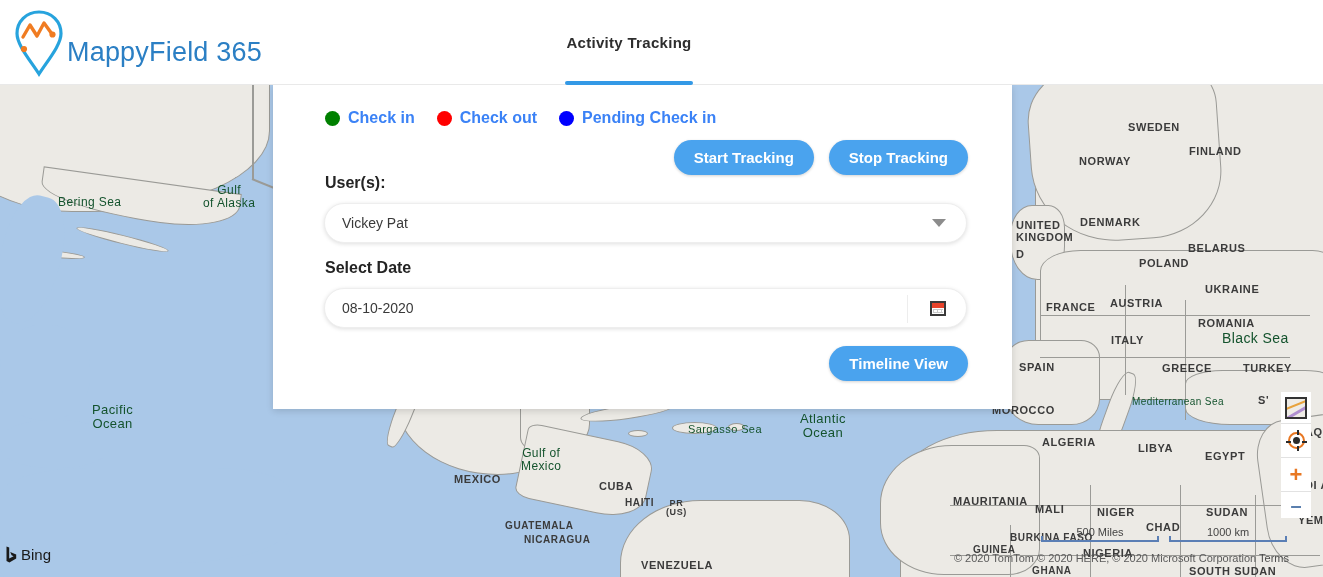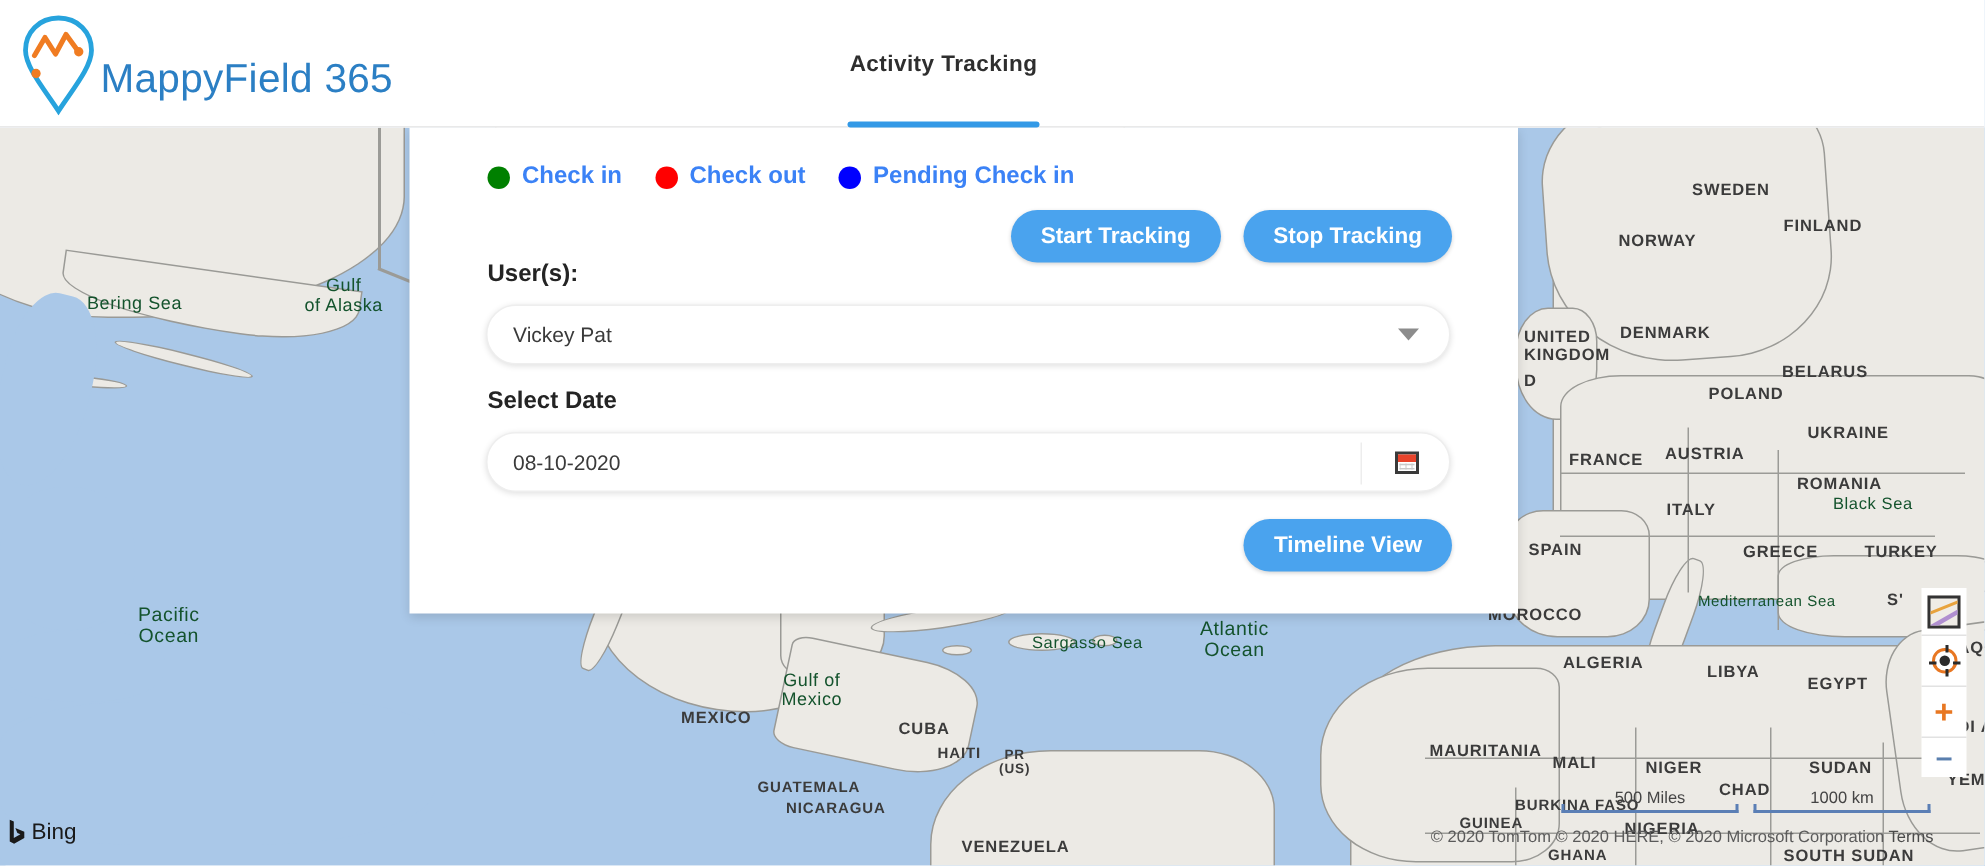--- a/index.html
+++ b/index.html
@@ -306,21 +306,21 @@
         <div class="map-label" style="left: 1080px; top: 132px; font-size: 11px;">DENMARK</div>
         <div class="map-label" style="left: 1016px; top: 135px; font-size: 11px;">UNITED
 KINGDOM</div>
         <div class="map-label" style="left: 1188px; top: 158px; font-size: 11px;">BELARUS</div>
         <div class="map-label" style="left: 1139px; top: 173px; font-size: 11px;">POLAND</div>
         <div class="map-label" style="left: 1205px; top: 199px; font-size: 11px;">UKRAINE</div>
         <div class="map-label" style="left: 1046px; top: 217px; font-size: 11px;">FRANCE</div>
         <div class="map-label" style="left: 1110px; top: 213px; font-size: 11px;">AUSTRIA</div>
         <div class="map-label" style="left: 1168px; top: 233px; font-size: 11px; margin-left: 30px;">ROMANIA</div>
         <div class="map-label" style="left: 1111px; top: 250px; font-size: 11px;">ITALY</div>
-        <div class="map-label water" style="left: 1222px; top: 246px; font-size: 11px;">Black Sea</div>
+        <div class="map-label water" style="left: 1222px; top: 246px; font-size: 14px;">Black Sea</div>
         <div class="map-label" style="left: 1019px; top: 277px; font-size: 11px;">SPAIN</div>
         <div class="map-label" style="left: 1162px; top: 278px; font-size: 11px;">GREECE</div>
         <div class="map-label" style="left: 1243px; top: 278px; font-size: 11px;">TURKEY</div>
         <div class="map-label water" style="left: 1132px; top: 312px; font-size: 10px;">Mediterranean Sea</div>
         <div class="map-label" style="left: 992px; top: 320px; font-size: 11px;">MOROCCO</div>
         <div class="map-label" style="left: 1042px; top: 352px; font-size: 11px;">ALGERIA</div>
         <div class="map-label" style="left: 1138px; top: 358px; font-size: 11px;">LIBYA</div>
         <div class="map-label" style="left: 1205px; top: 366px; font-size: 11px;">EGYPT</div>
         <div class="map-label" style="left: 953px; top: 411px; font-size: 11px;">MAURITANIA</div>
         <div class="map-label" style="left: 1035px; top: 419px; font-size: 11px;">MALI</div>

